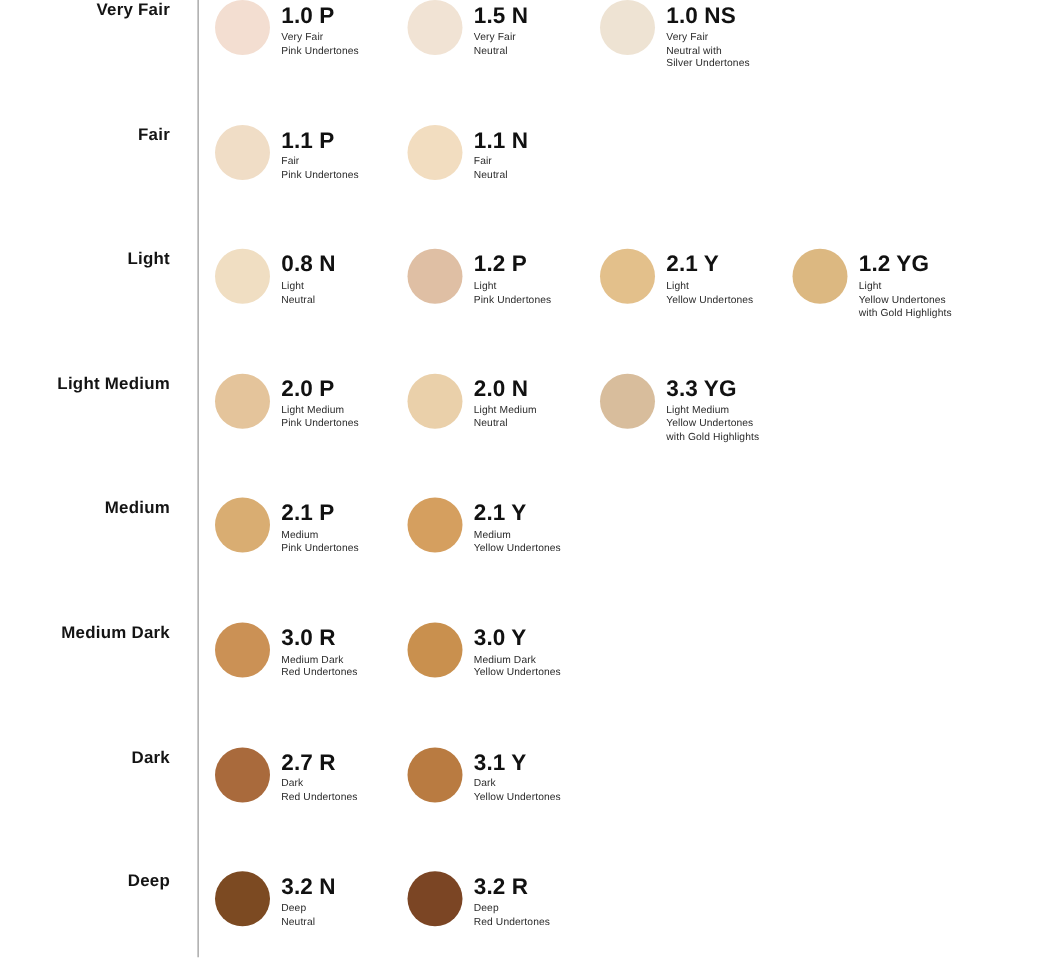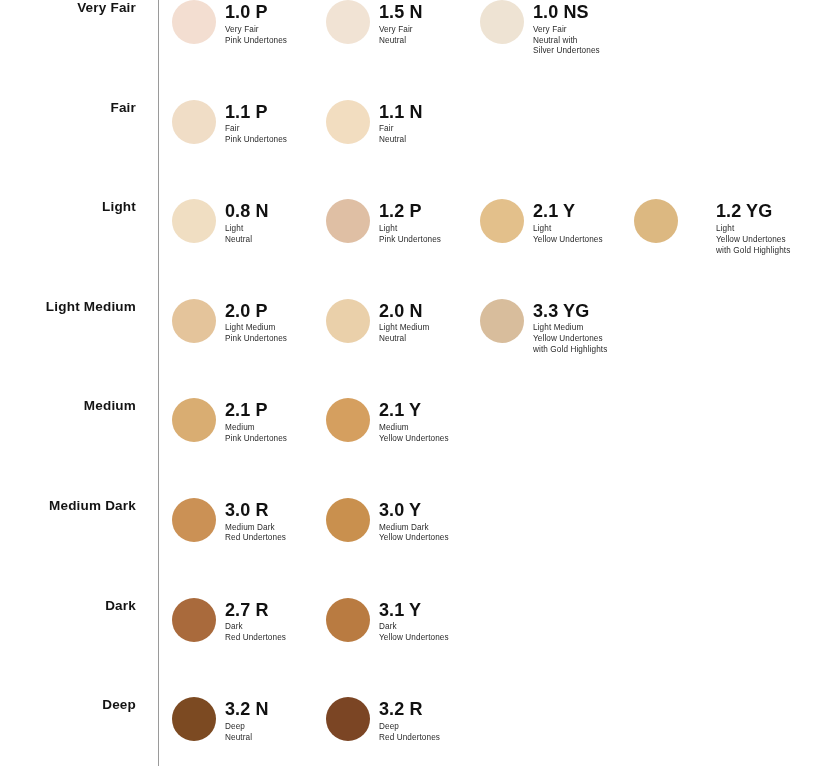--- a/index.html
+++ b/index.html
@@ -78,21 +78,21 @@
     color: #2b2b2b;
     line-height: 1.32;
     margin-top: 2px;
     white-space: pre-line;
     letter-spacing: 0.1px;
   }
   
   .col-0 { left: 0px; }
   .col-1 { left: 154px; }
   .col-2 { left: 308px; justify-content: space-between; }
-  .col-3 { left: 462px; gap: 29px; }
+  .col-3 { left: 462px; }
   
   .row .swatch-area { top: 0px; }
 </style>
 </head>
 <body>
 
 <div class="chart">
   <div class="divider"></div>
   <div id="rows-container">
       <div class="row">

